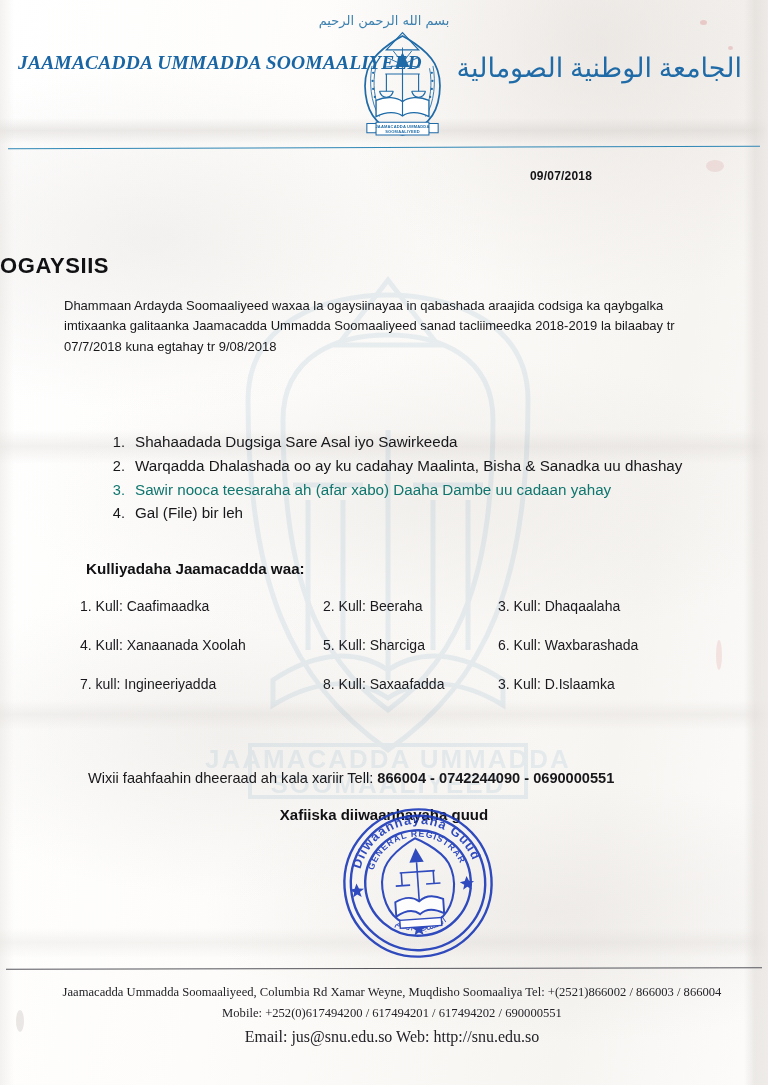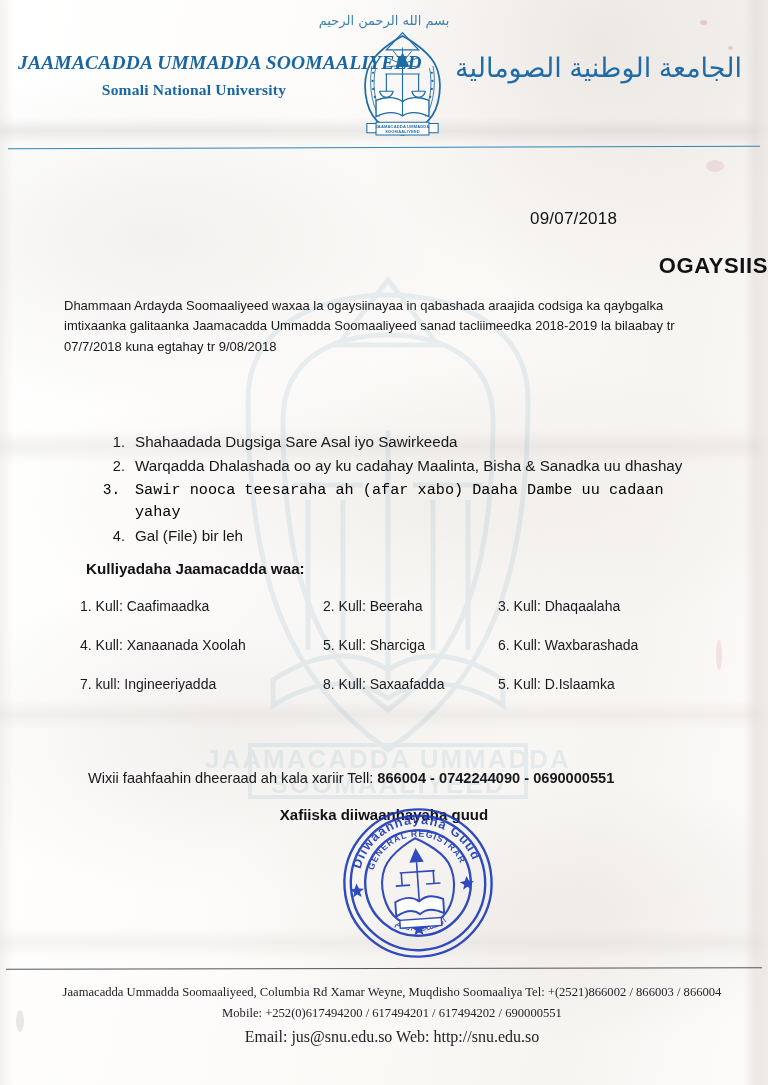--- a/index.html
+++ b/index.html
@@ -106,21 +106,21 @@
     font-size: 15.5px;
     color: #1a66a4;
     letter-spacing: 0.2px;
   }
   .lh-right {
     position: absolute;
     right: 26px;
     top: 50px;
     width: 300px;
     text-align: right;
-    font-family: Liberation Sans, sans-serif;
+    font-family: Liberation Serif, serif;
     font-size: 27px;
     color: #1f6ba8;
     direction: rtl;
     line-height: 1.35;
   }
   .emblem {
     position: absolute;
     left: 345px;
     top: 28px;
     width: 115px;
@@ -136,31 +136,30 @@
     height: 0;
     border-top: 1.4px solid #2f87b5;
     transform: rotate(-0.18deg);
   }
 
   
   .doc-date {
     position: absolute;
     left: 530px;
     top: 169px;
-    font-size: 17px;
-    font-weight: normal;
+    font-size: 12px;
+    font-weight: bold;
     color: #131316;
     letter-spacing: 0.2px;
-    margin-top: 40px;
   }
   .doc-title {
     position: absolute;
     left: 0; right: 0;
     top: 238px;
-    text-align: right;
+    text-align: left;
     font-size: 22px;
     font-weight: bold;
     letter-spacing: 0.6px;
     color: #111114;
   }
   .intro {
     position: absolute;
     left: 64px;
     top: 283px;
     width: 616px;
@@ -184,21 +183,21 @@
     top: 418px;
     width: 580px;
     margin: 13px;
     padding: 0 0 0 28px;
     font-size: 15.2px;
     line-height: 1.5;
     color: #18181b;
   }
   .req-list li { margin: 0 0 1px 0; padding-left: 6px; }
   .req-list li::marker { font-size: 14.6px; }
-  .faded { color: #000000; font-family: Liberation Mono, monospace; }
+  .faded { color: #0f766e; }
 
   .fac-grid {
     position: absolute;
     left: 80px;
     top: 598px;
     width: 600px;
     display: grid;
     grid-template-columns: 243px 175px auto;
     row-gap: 23px;
     font-size: 14px;
@@ -301,21 +300,20 @@
       <text x="200" y="543" text-anchor="middle" font-family="Liberation Sans, sans-serif" font-size="26" font-weight="bold" fill="#5d94b6" letter-spacing="2">SOOMAALIYEED</text>
     </svg>
   </div>
 
   <div class="letterhead">
 
     <div class="basmala">بسم الله الرحمن الرحيم</div>
 
     <div class="lh-left">
       <div class="lh-title-so">JAAMACADDA UMMADDA SOOMAALIYEED</div>
-      <div class="lh-title-en">Somali National University</div>
     </div>
 
     <div class="emblem">
       <svg viewBox="0 0 200 200" xmlns="http://www.w3.org/2000/svg">
 
         <path d="M100 8 L72 38 L128 38 Z" fill="none" stroke="#1f6ba8" stroke-width="2.2"></path>
         <path d="M100 14 C100 14 60 34 44 62 C28 92 34 140 56 162 C72 178 86 182 100 186
                  C114 182 128 178 144 162 C166 140 172 92 156 62 C140 34 100 14 100 14 Z" fill="none" stroke="#1f6ba8" stroke-width="3"></path>
 
         <g stroke="#1f6ba8" stroke-width="1.5" fill="none">
@@ -391,21 +389,21 @@
 
   <div class="fac-grid">
     <div class="fac-cell">1.  Kull: Caafimaadka</div>
     <div class="fac-cell">2.  Kull: Beeraha</div>
     <div class="fac-cell">3. Kull: Dhaqaalaha</div>
     <div class="fac-cell">4. Kull:  Xanaanada Xoolah</div>
     <div class="fac-cell">5.  Kull: Sharciga</div>
     <div class="fac-cell">6. Kull: Waxbarashada</div>
     <div class="fac-cell">7. kull: Ingineeriyadda</div>
     <div class="fac-cell">8. Kull: Saxaafadda</div>
-    <div class="fac-cell">5. Kull:  D.Islaamka</div>
+    <div class="fac-cell">3. Kull:  D.Islaamka</div>
   </div>
 
   <div class="contact-line">
     <span>Wixii faahfaahin dheeraad ah kala xariir Tell:</span>
     <b>866004 - 0742244090 - 0690000551</b>
   </div>
 
   <div class="signoff">Xafiiska diiwaanhayaha guud</div>
 
   <div class="stamp">

